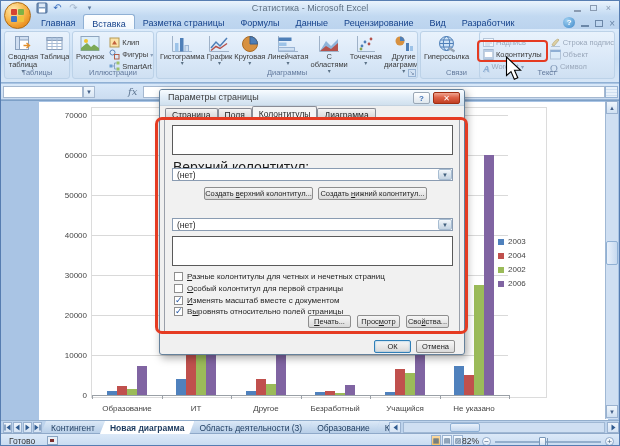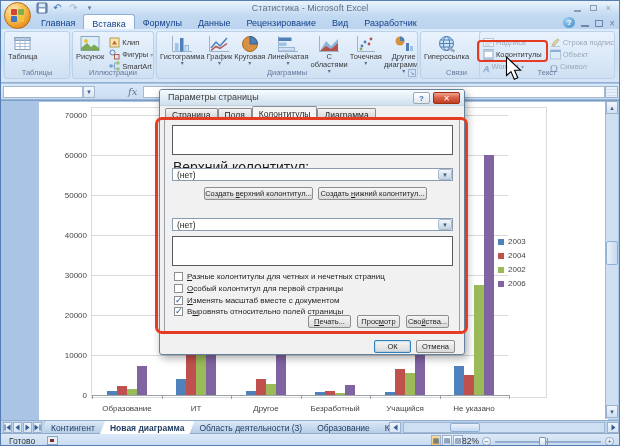--- a/index.html
+++ b/index.html
@@ -199,38 +199,51 @@
       <span class="tb-min"></span>
       <span class="tb-restore"></span>
       <span class="tb-close">×</span>
     </div>
   </div>
 
   <div class="tabrow">
     <div id="ribbon-tabs">
         <span class="rtab">Главная</span>
         <span class="rtab active">Вставка</span>
+        <span class="rtab">Разметка страницы</span>
         <span class="rtab">Формулы</span>
         <span class="rtab">Данные</span>
         <span class="rtab">Рецензирование</span>
         <span class="rtab">Вид</span>
         <span class="rtab">Разработчик</span>
       </div>
     <div class="tabrow-right">
       <span class="help-btn">?</span>
       <span class="wb-min"></span>
       <span class="wb-restore"></span>
       <span class="wb-close">×</span>
     </div>
   </div>
 
   <div id="ribbon">
     <div id="ribbon-groups">
         <div class="rgroup" style="left: 3px; width: 66px;">
           <div class="rgroup-items" style="justify-content: space-between; padding: 0px 2px;">
+            <div class="bbtn">
+              <div class="bicon">
+                <svg width="18" height="18" viewBox="0 0 18 18">
+                  <rect x="1.5" y="1.5" width="13" height="13" fill="#fff" stroke="#89a0bd"></rect>
+                  <rect x="1.5" y="1.5" width="13" height="3.5" fill="#cfdef1" stroke="#89a0bd"></rect>
+                  <rect x="1.5" y="1.5" width="4" height="13" fill="#cfdef1" stroke="#89a0bd"></rect>
+                  <path d="M9.5 10.5h5M12.5 8l3 2.5-3 2.5" stroke="#e2902f" stroke-width="1.4" fill="none"></path>
+                </svg>
+              </div>
+              <div class="blbl">Сводная таблица</div>
+              <div class="barrow">▾</div>
+            </div>
             <div class="bbtn">
               <div class="bicon">
                 <svg width="18" height="16" viewBox="0 0 18 16">
                   <rect x="1" y="1.5" width="15" height="12" fill="#fff" stroke="#89a0bd"></rect>
                   <rect x="1" y="1.5" width="15" height="3" fill="#b8cce4" stroke="#89a0bd"></rect>
                   <path d="M6 1.5v12M11 1.5v12M1 7.5h15M1 10.5h15" stroke="#a9bdd6"></path>
                 </svg>
               </div>
               <div class="blbl">Таблица</div>
             </div>

